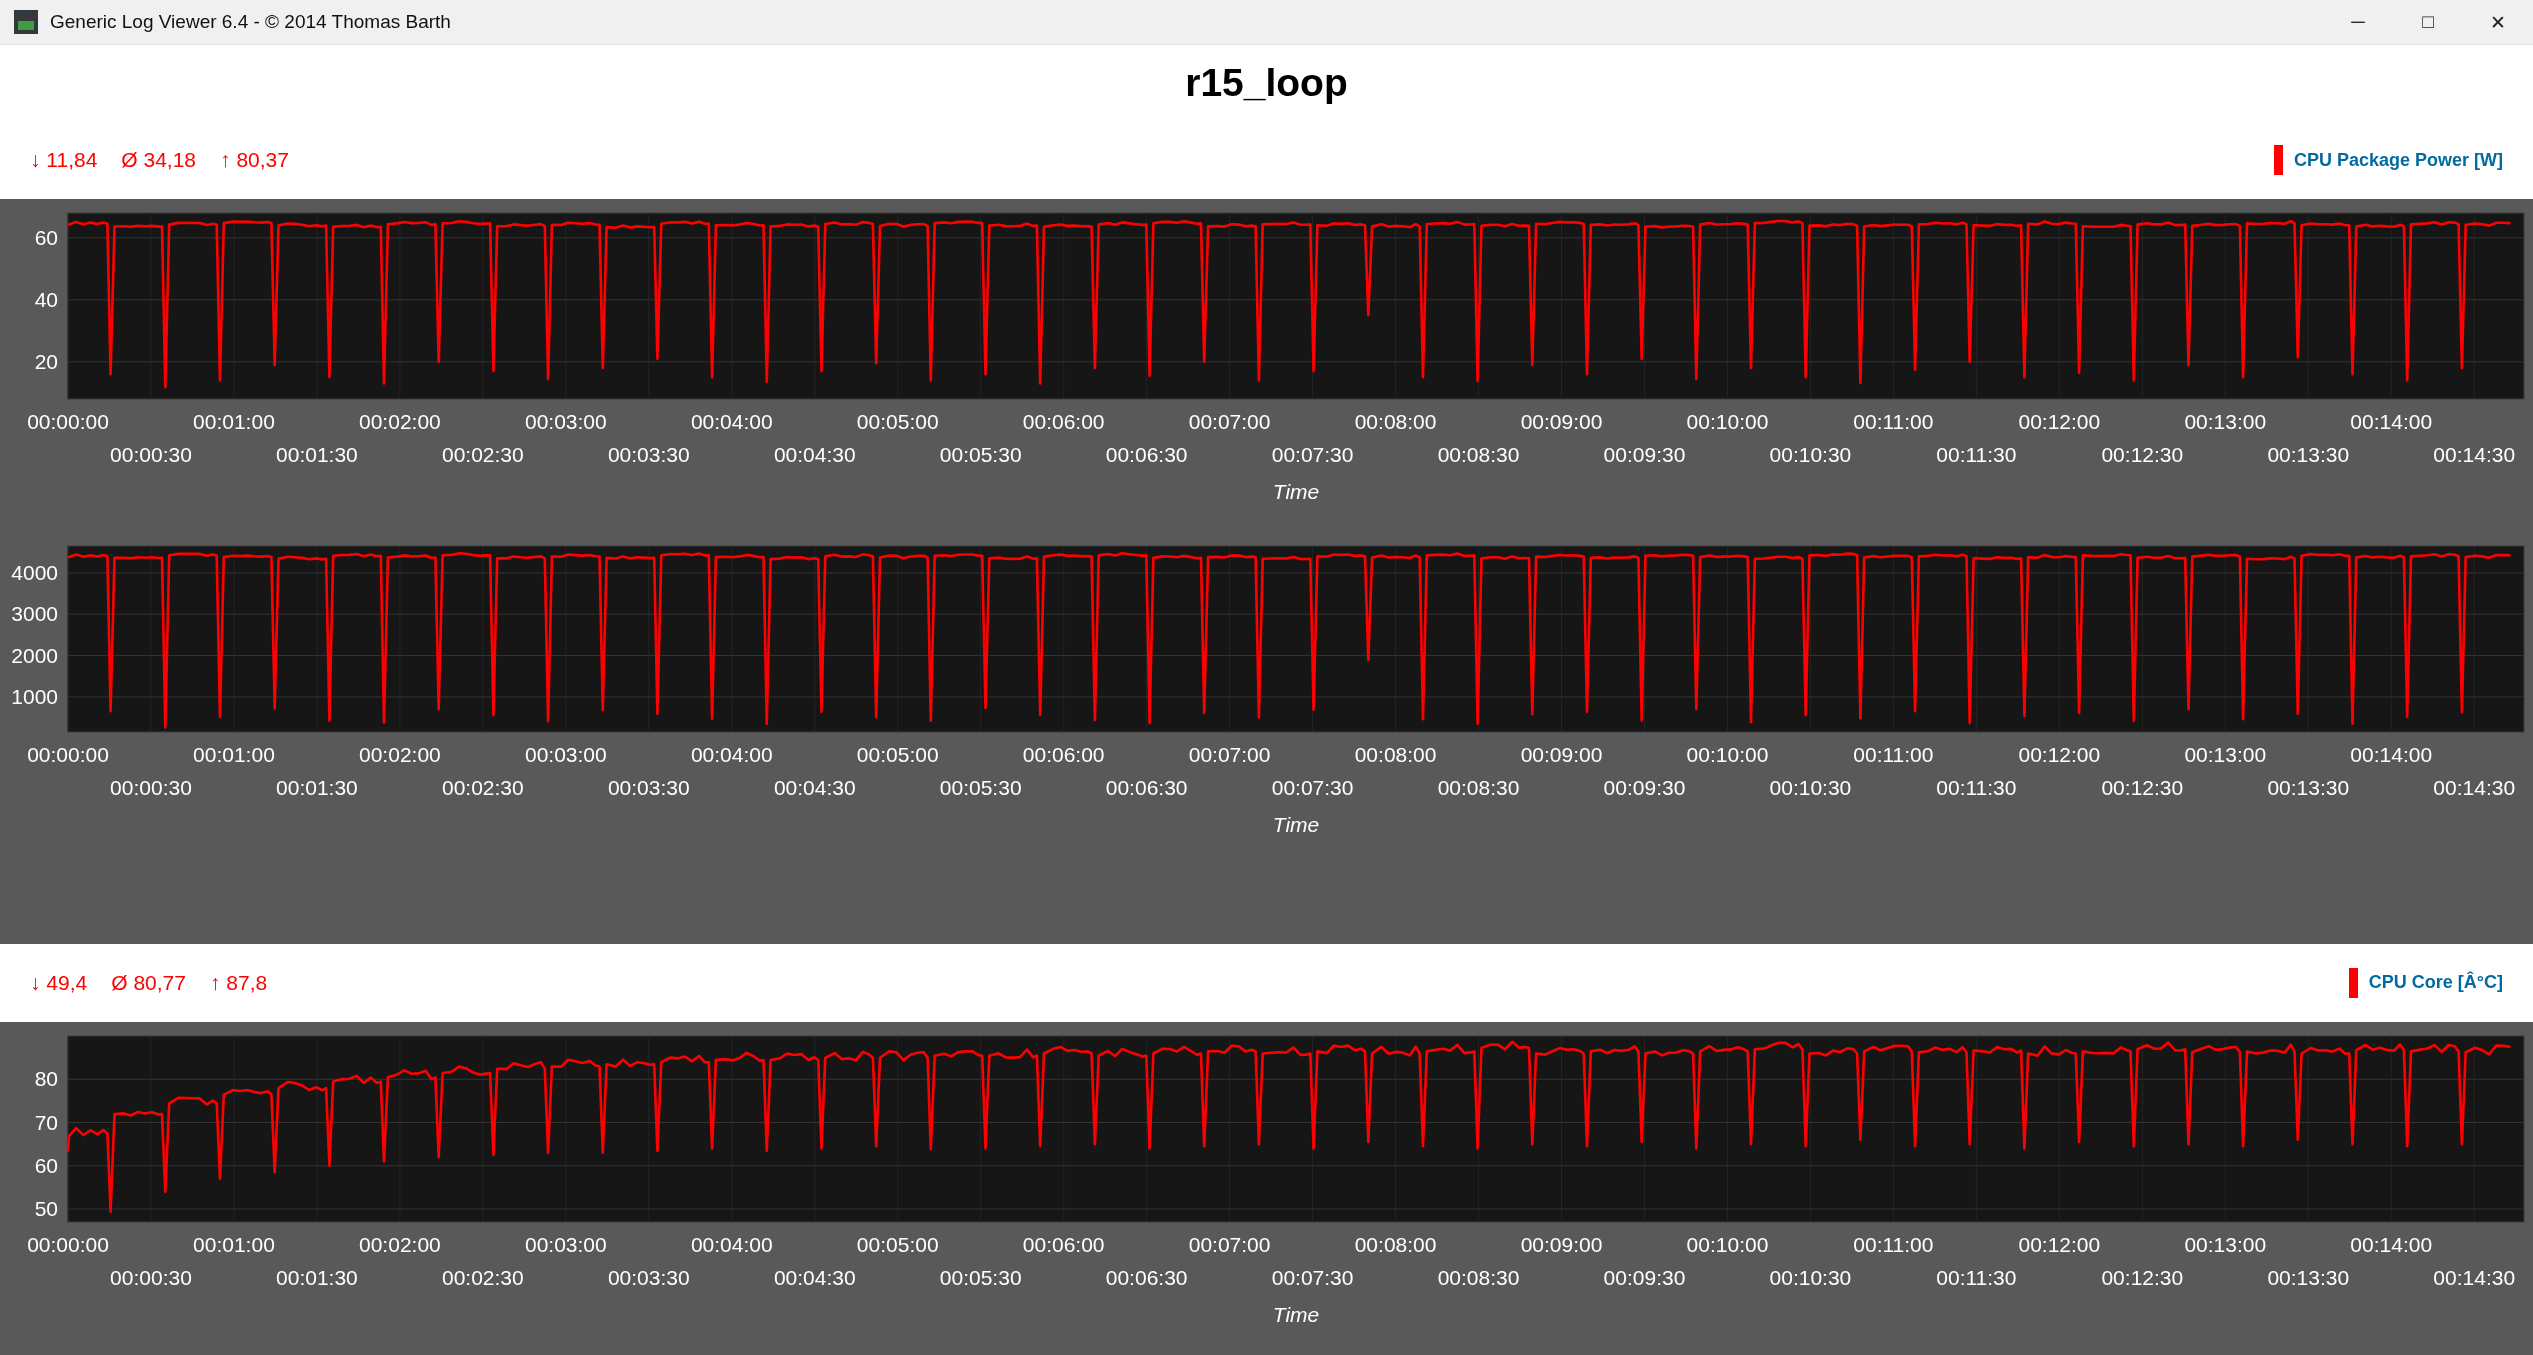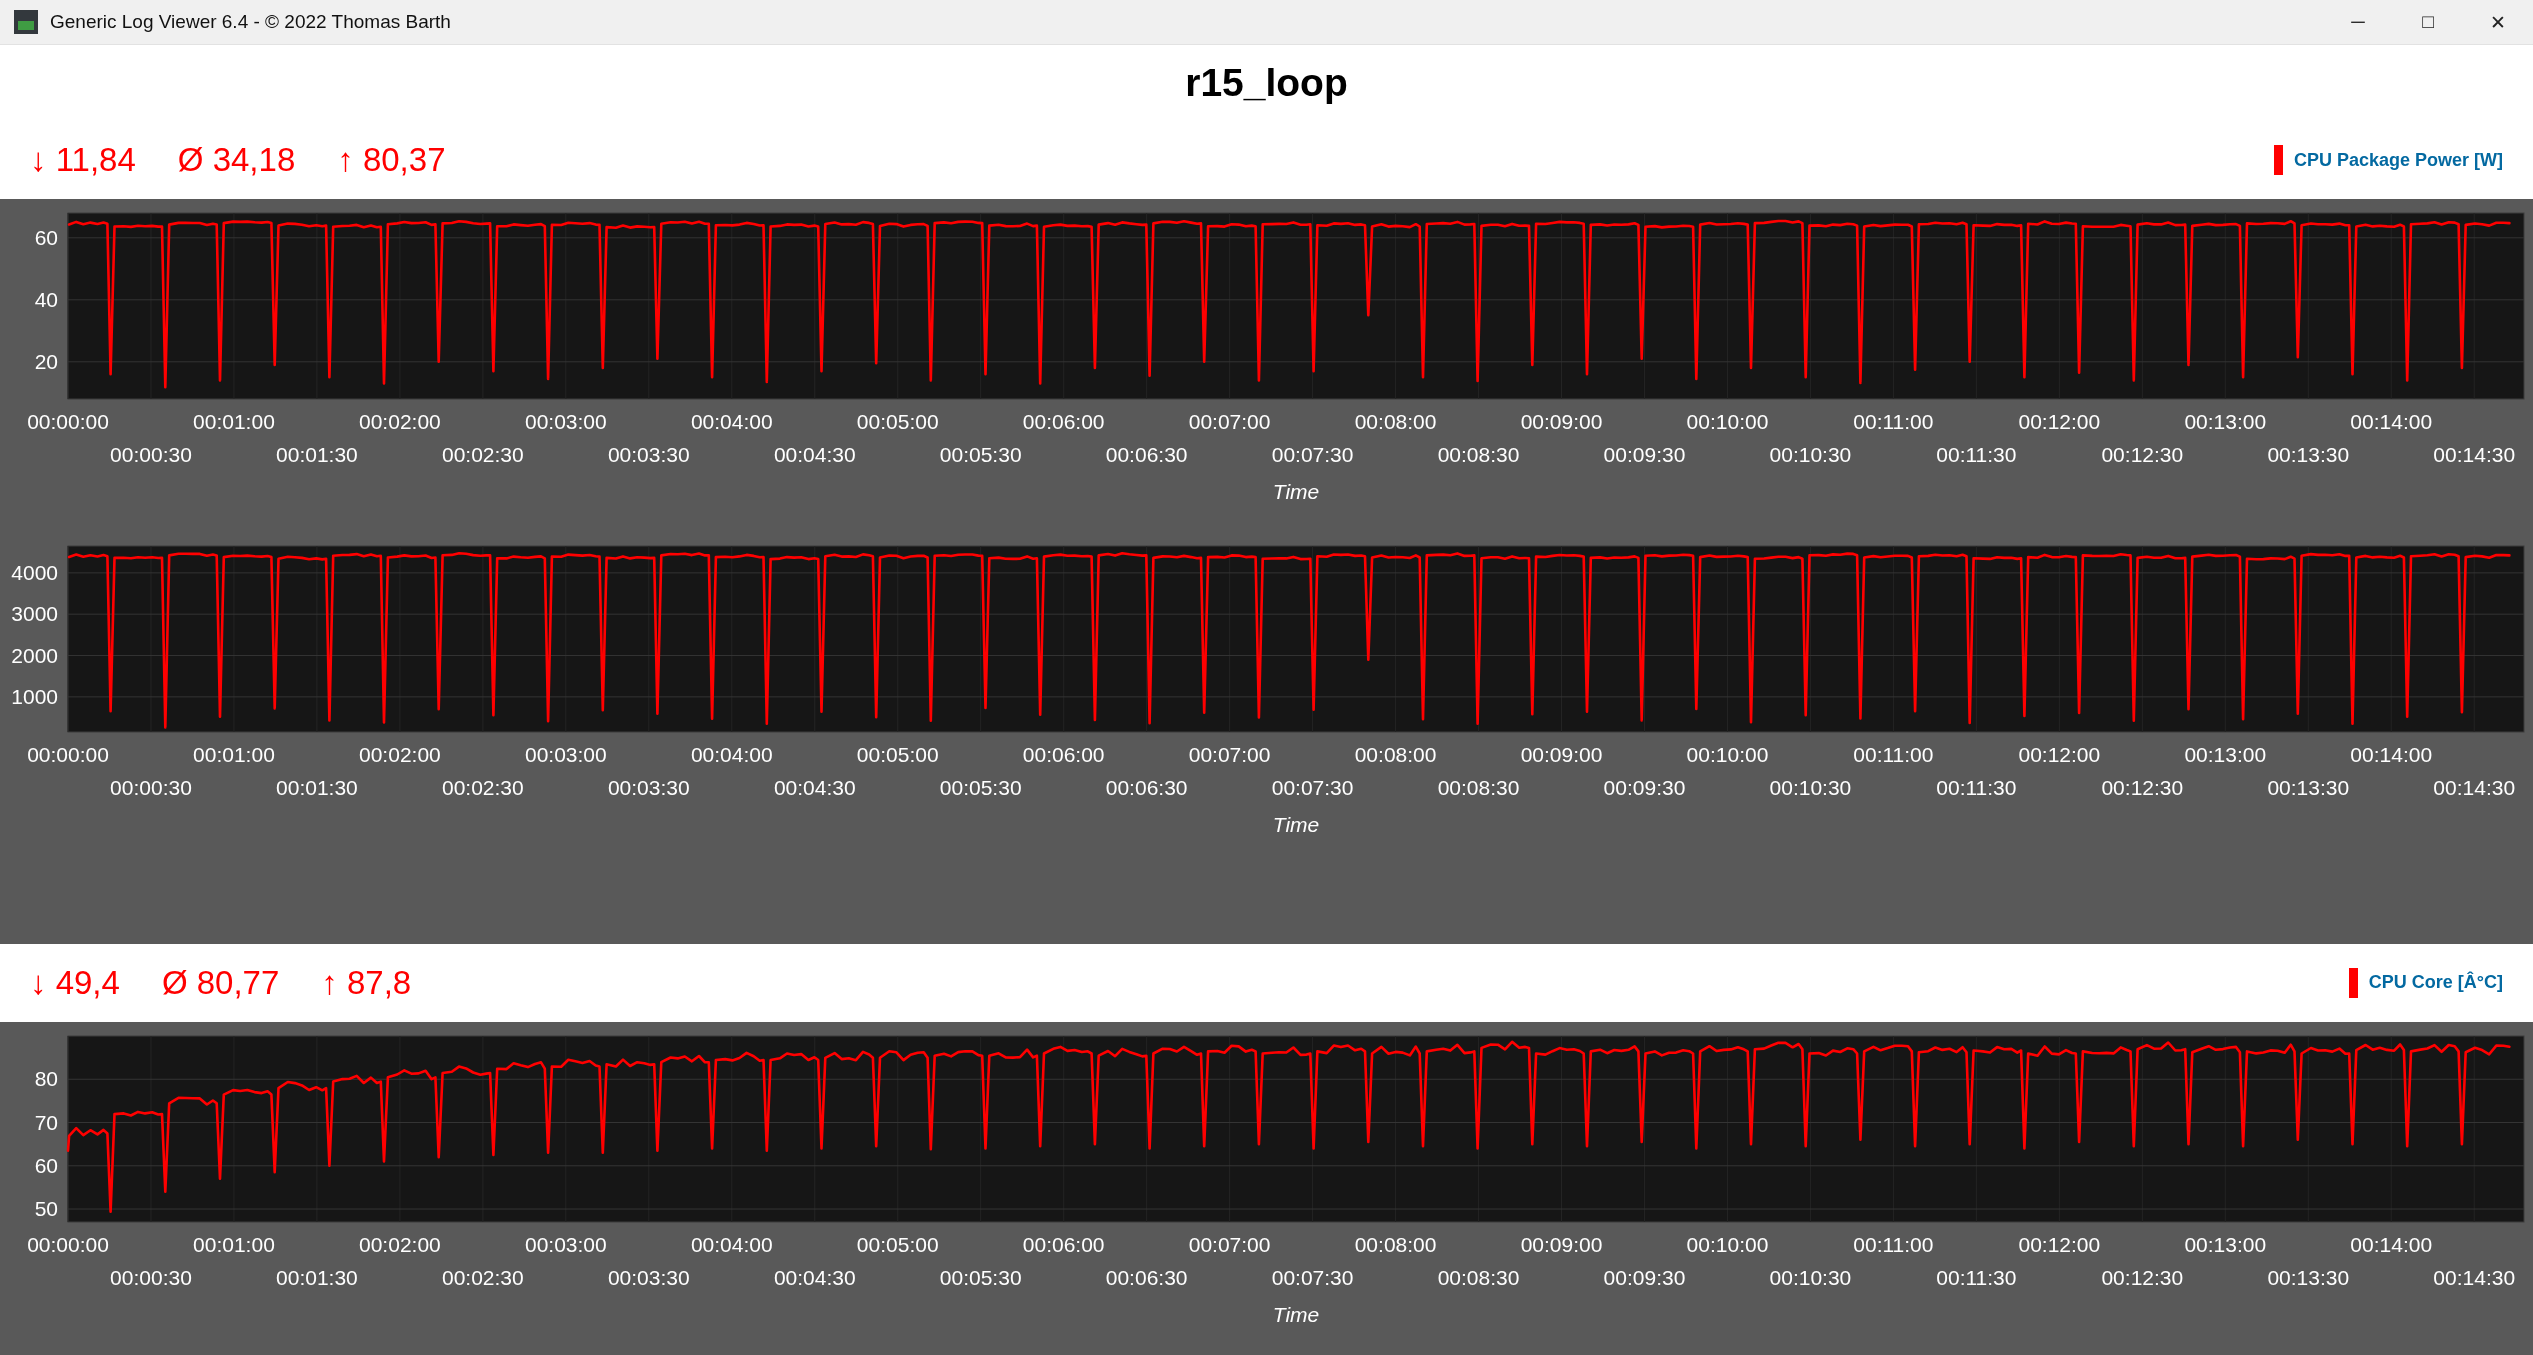--- a/index.html
+++ b/index.html
@@ -51,33 +51,33 @@
   }
   .page-title { font-size: 39px; font-weight: 600; color: #000; }
   
   .chart-section { flex: 1 1 0; display: flex; flex-direction: column; min-height: 0; }
   .stats-row {
     flex: 0 0 78px;
     display: flex; align-items: center;
     padding: 0 30px;
     background: #ffffff;
   }
-  .stats { display: flex; gap: 42px; color: #ff0000; font-size: 33px; }
+  .stats { display: flex; gap: 24px; color: #ff0000; font-size: 21px; }
   .chart-title-wrap { margin-left: auto; display: flex; align-items: center; gap: 11px; }
   .legend-bar { width: 9px; height: 30px; background: #ff0000; display: inline-block; }
   .chart-title { font-size: 18px; font-weight: 700; color: #0369a1; }
   .chart-panel { flex: 1 1 auto; background: #595959; min-height: 0; }
   .chart-panel svg { display: block; }
 </style>
 </head>
 <body>
 
 <div class="titlebar">
   <span class="app-icon"></span>
-  <span class="window-title">Generic Log Viewer 6.4 - © 2022 Thomas Barth</span>
+  <span class="window-title">Generic Log Viewer 6.4 - © 2014 Thomas Barth</span>
   <div class="window-controls">
     <button class="win-btn">─</button>
     <button class="win-btn">□</button>
     <button class="win-btn">✕</button>
   </div>
 </div>
 
 <div class="page-title-band">
   <span class="page-title">r15_loop</span>
 </div>

